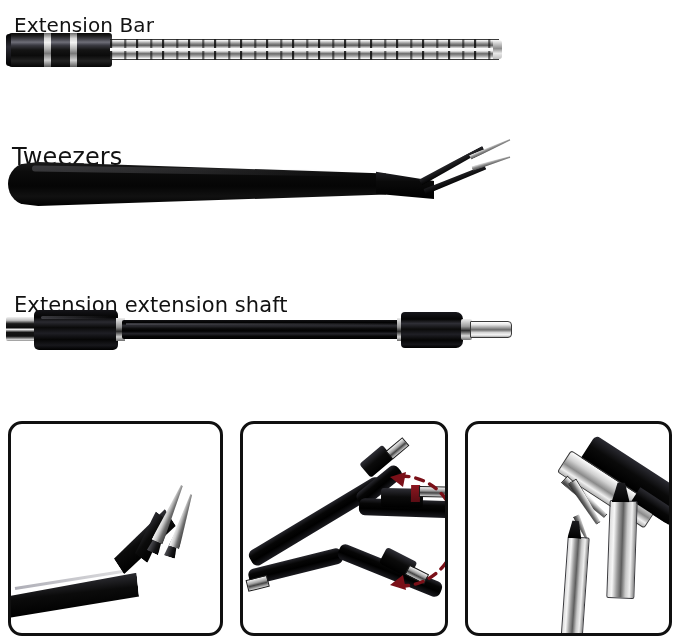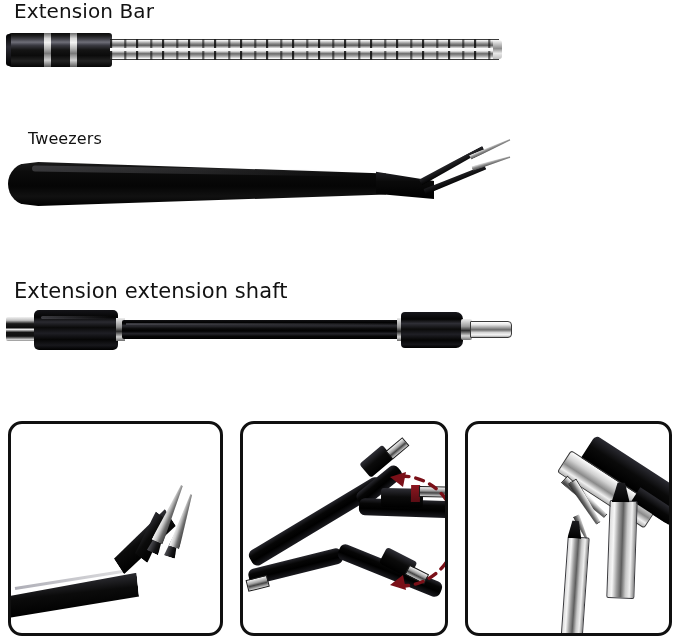--- a/index.html
+++ b/index.html
@@ -23,23 +23,24 @@
   }
 
   
   .label {
     position: absolute;
     color: #121212;
     font-weight: 400;
     letter-spacing: 0.1px;
     white-space: nowrap;
     font-family: "DejaVu Sans", sans-serif;
+    margin-top: 14px;
   }
   #label-extension-bar { left: 14px; top: -1px;  font-size: 20px; }
-  #label-tweezers      { left: 28px; top: 129px; font-size: 16px; }
+  #label-tweezers      { left: 12px; top: 129px; font-size: 24px; }
   #label-flex-shaft    { left: 14px; top: 279px; font-size: 21px; }
 
   
   #extension-bar-item {
     position: absolute;
     left: 6px; top: 26px;
     width: 500px; height: 50px;
   }
   .eb-handle {
     position: absolute;

